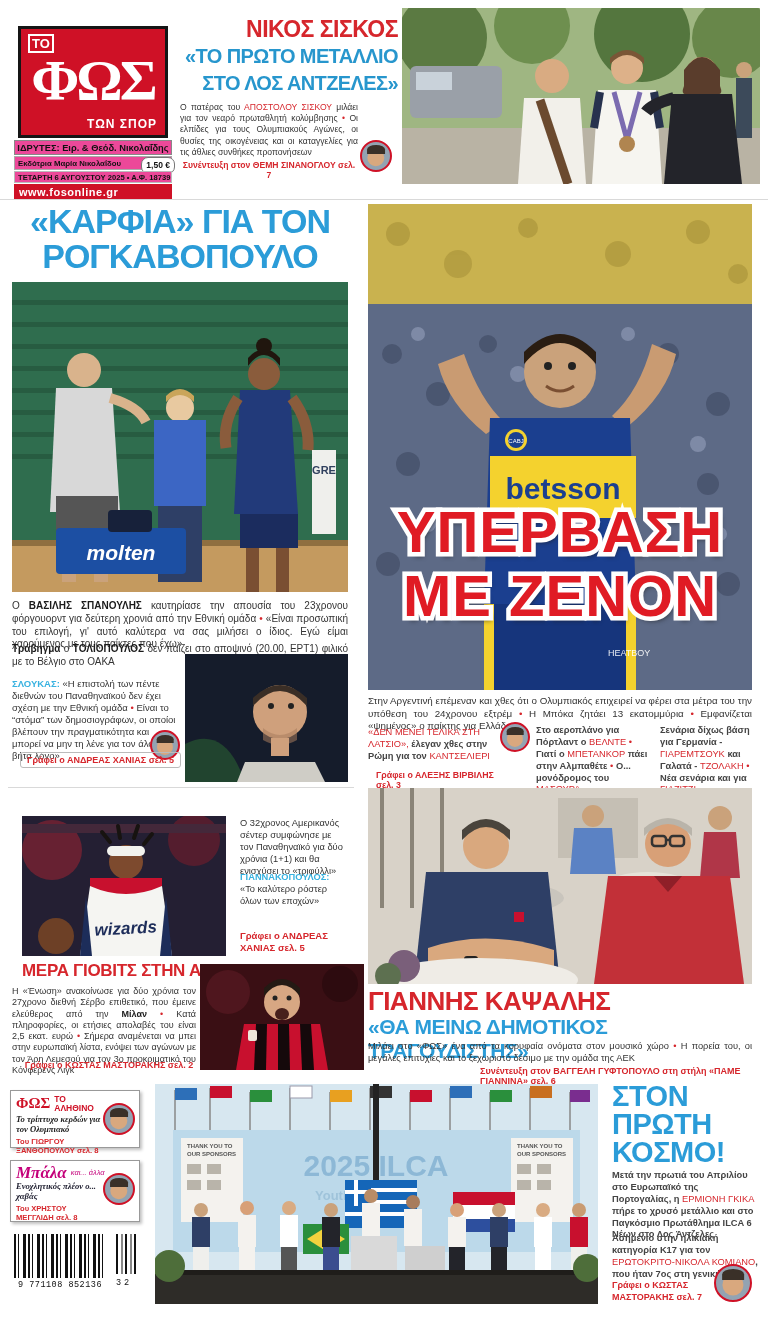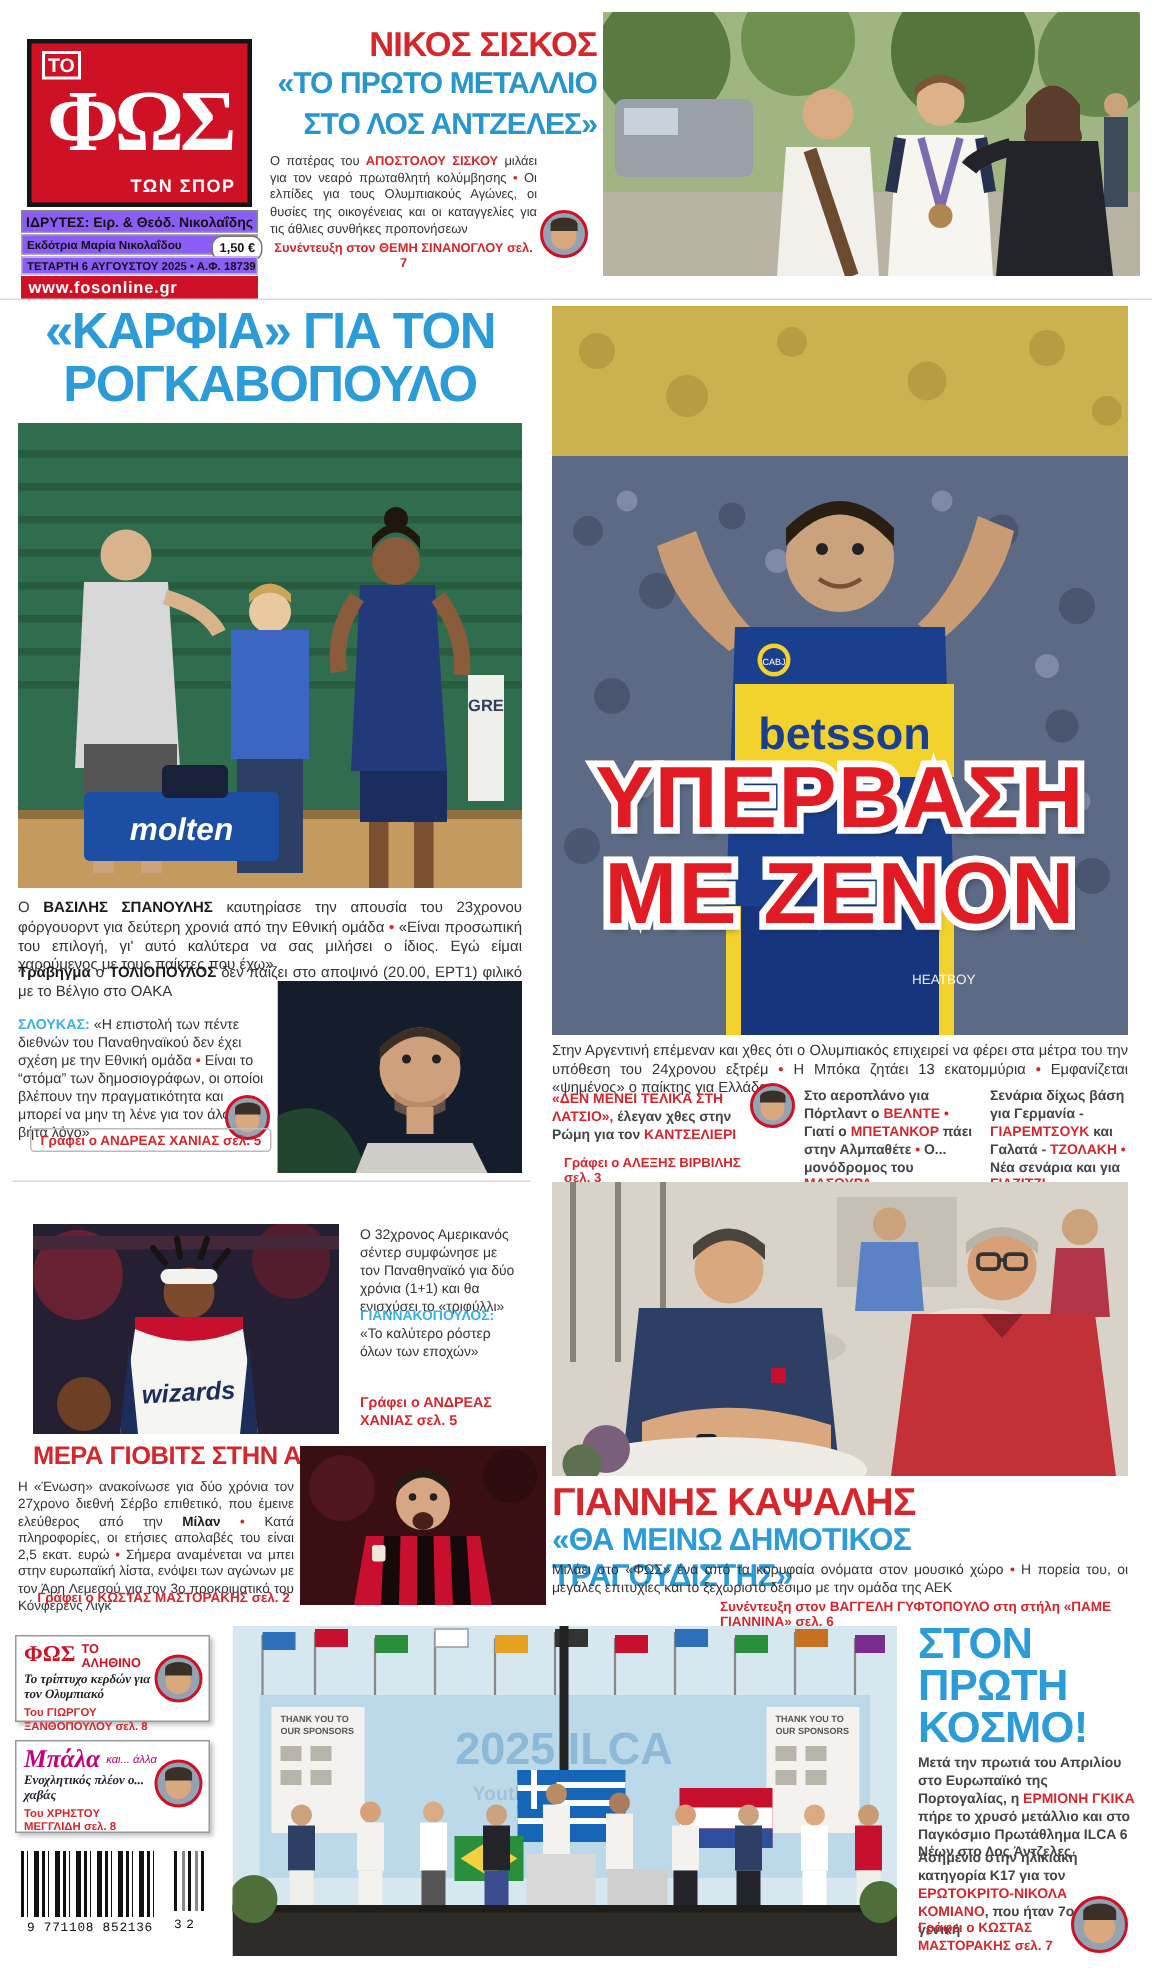--- a/index.html
+++ b/index.html
@@ -5,34 +5,34 @@
   :root{
     --red:#d6262c; --dred:#cf1126; --blue:#2b9cd8; --cyan:#38b2e0;
     --ink:#333; --mag:#c4007a;
   }
   *{margin:0;padding:0;box-sizing:border-box}
   html,body{background:#888}
   #page{position:relative;width:768px;height:1324px;background:#fff;margin:0 auto;
     font-family:"Liberation Sans",sans-serif;overflow:hidden}
   .abs{position:absolute}
   .body-txt{font-size:10px;line-height:1.28;color:var(--ink);text-align:justify}
-  .c-red{color:var(--red);font-weight:700}
+  .c-red{color:var(--red);font-weight:400}
   .c-cyan{color:var(--cyan);font-weight:700}
   .c-b{font-weight:700;color:#1a1a1a}
   .byline{color:var(--red);font-weight:700;font-size:9.5px}
   .rule{background:#d9d9d9;height:1px}
 
   
   #logo-box{left:18px;top:26px;width:150px;height:112px;background:var(--dred);
     border:3px solid #151515;color:#fff}
   #logo-to{position:absolute;left:7px;top:5px;font-size:13px;font-weight:700;border:2px solid #fff;padding:0 2px}
   #logo-fos{position:absolute;left:0;right:0;top:18px;text-align:center;font-size:58px;
     font-weight:700;letter-spacing:-3px;font-family:"Liberation Serif",serif}
   #logo-sub{position:absolute;right:8px;bottom:4px;font-size:12px;font-weight:700;letter-spacing:1px}
-  .mast-row{left:14px;width:158px;background:#8b5cf6;color:#111}
+  .mast-row{left:14px;width:158px;background:#ec4899;color:#111}
   #m-founders{top:140px;height:15px;border:1px solid #888;font-size:9.3px;font-weight:700;
     text-align:center;line-height:14px}
   #m-pub{top:156px;height:14px;border:1px solid #aaa;font-size:7.8px;font-weight:700;line-height:13px;padding-left:3px}
   #m-price{position:absolute;right:-4px;top:0px;border:1px solid #777;border-radius:7px;
     background:#fff;font-size:8.5px;font-weight:700;padding:1px 4px}
   #m-date{top:171px;height:12px;font-size:7.6px;font-weight:700;line-height:12px;padding-left:3px;border:1px solid #bbb}
   #m-web{top:184px;height:16px;background:var(--dred);color:#fff;font-size:11px;
     font-weight:700;line-height:16px;padding-left:5px;letter-spacing:.5px}
 
   

